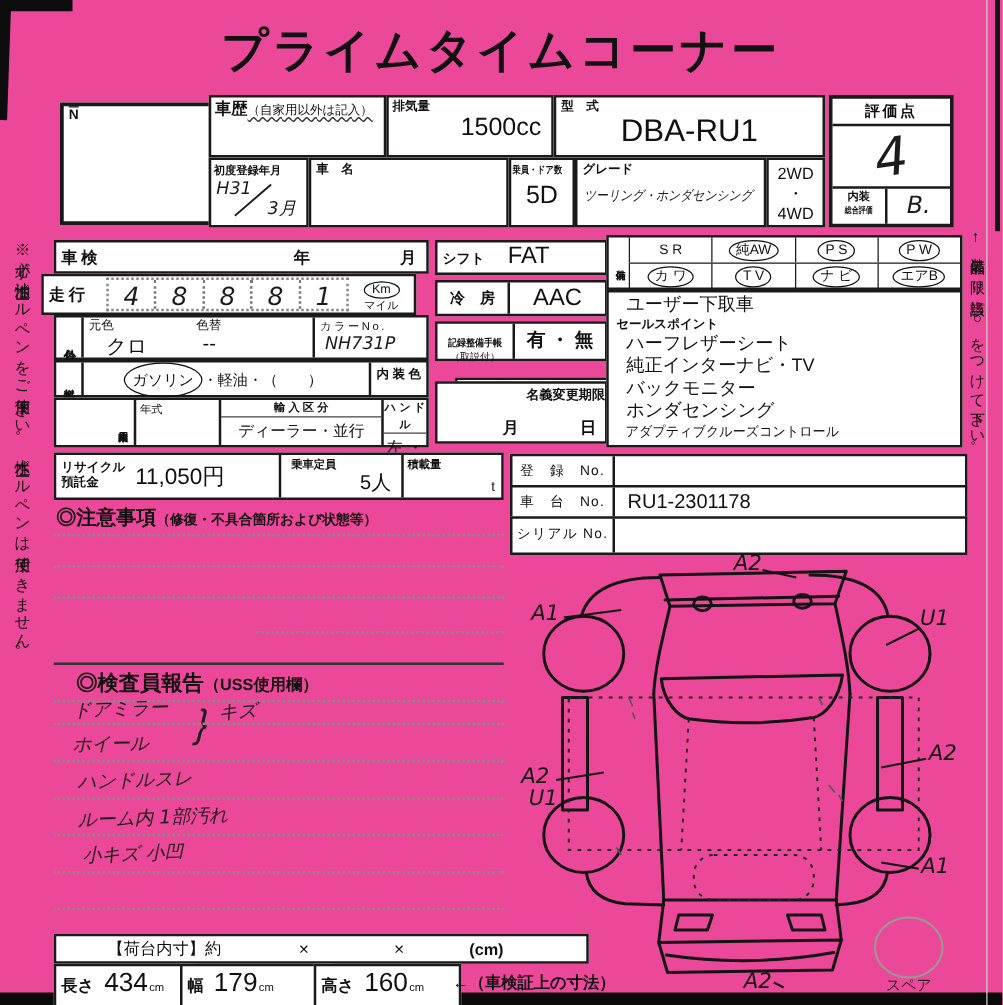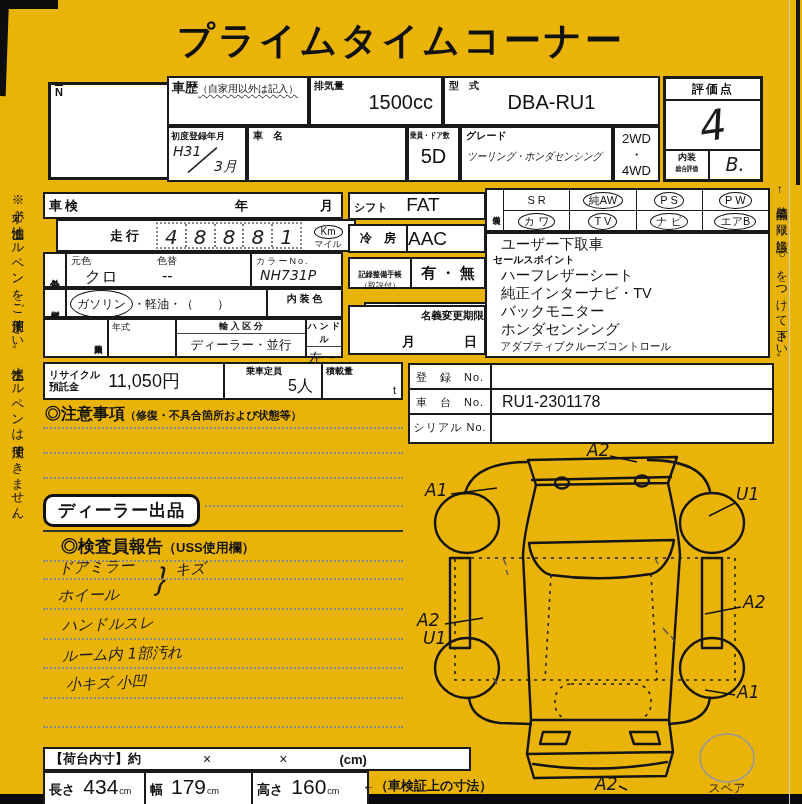--- a/index.html
+++ b/index.html
@@ -1,17 +1,17 @@
 <!DOCTYPE html>
 <html><head>
 <meta charset="utf-8">
 <style>
   html,body{margin:0;padding:0;}
   body{width:802px;height:804px;background:#e9e9e6;font-family:"Liberation Sans",sans-serif;color:#111;}
-  .page{position:relative;width:802px;height:804px;background:#eab308;overflow:hidden;}
+  .page{position:relative;width:802px;height:804px;background:#ec4899;overflow:hidden;}
   .abs{position:absolute;box-sizing:border-box;}
   .bx{position:absolute;box-sizing:border-box;border:2px solid #1a1a1a;background:#fff;}
   .bx3{border-width:3px;}
   .lb{font-size:10px;line-height:11px;}
   .ctr{text-align:center;}
   .hand{font-family:"DejaVu Sans",sans-serif;font-style:italic;color:#1c1c1c;}
   .oval{display:inline-block;border:1.6px solid #111;border-radius:50%;padding:0 6px;}
   .vtext{writing-mode:vertical-rl;text-orientation:mixed;}
   .dotline{position:absolute;border-bottom:2px dotted #8a8a8a;}
   .dg{flex:1;text-align:center;font-size:20px;line-height:26px;}
@@ -52,21 +52,21 @@
     <span style="font-size:13px;font-weight:bold;margin-left:3px;">車歴</span><span class="wavy" style="font-size:10px;">（自家用以外は記入）</span>
   </div>
 
   <div class="bx" style="left:309px;top:76px;width:134px;height:50px;">
     <div class="lb" style="margin:2px 0 0 3px;font-weight:bold;">排気量</div>
     <div style="font-size:20px;text-align:right;padding-right:8px;">1500cc</div>
   </div>
 
   <div class="bx" style="left:443px;top:76px;width:217px;height:50px;">
     <div class="lb" style="margin:2px 0 0 4px;font-weight:bold;">型　式</div>
-    <div class="ctr" style="font-size:20px;">DBA-RU1</div>
+    <div class="ctr" style="font-size:25px;">DBA-RU1</div>
   </div>
 
   <div class="bx" style="left:167px;top:126px;width:80px;height:56px;">
     <div style="font-size:9px;margin:2px 0 0 2px;font-weight:bold;">初度登録年月</div>
     <span class="abs hand" style="left:4px;top:15px;font-size:14px;">H31</span>
     <span class="abs hand" style="left:18px;top:10px;font-size:30px;">／</span>
     <span class="abs hand" style="left:45px;top:30px;font-size:14px;">3月</span>
   </div>
 
   <div class="bx" style="left:247px;top:126px;width:160px;height:56px;">
@@ -100,21 +100,21 @@
       <div class="hand ctr" style="flex:1;font-size:19px;line-height:26px;">B.</div>
     </div>
   </div>
 
   <div class="bx" style="left:43px;top:192px;width:300px;height:27px;font-size:13px;font-weight:bold;line-height:23px;">
     <span style="margin-left:4px;letter-spacing:3px;">車検</span>
     <span class="abs" style="left:190px;">年</span>
     <span class="abs" style="left:275px;">月</span>
   </div>
 
-  <div class="bx" style="left:56px;top:219px;width:300px;height:33px;display:flex;padding-left:48px;">
+  <div class="bx" style="left:33px;top:219px;width:300px;height:33px;display:flex;">
     <div style="width:46px;font-size:13px;font-weight:bold;line-height:29px;padding-left:4px;letter-spacing:3px;">走行</div>
     <div style="flex:1;display:flex;border:2px dotted #888;margin:1px 0;">
       <div class="dg hand">4</div>
       <div class="dg hand">8</div>
       <div class="dg hand">8</div>
       <div class="dg hand">8</div>
       <div class="dg hand">1</div>
     </div>
     <div style="width:52px;text-align:center;">
       <span class="oval" style="font-size:10px;line-height:12px;margin-top:1px;">Km</span>
@@ -131,21 +131,21 @@
       <span style="position:absolute;left:95px;top:13px;font-size:16px;">--</span>
     </div>
     <div style="flex:1;position:relative;">
       <span style="position:absolute;left:4px;top:1px;font-size:9px;letter-spacing:2px;">カラーNo.</span>
       <span class="hand" style="position:absolute;left:8px;top:13px;font-size:14px;">NH731P</span>
     </div>
   </div>
 
   <div class="bx" style="left:43px;top:288px;width:300px;height:30px;display:flex;">
     <div class="ctr" style="width:20px;border-right:2px solid #1a1a1a;font-size:9px;font-weight:bold;"><span class="vtext" style="height:28px;">燃料</span></div>
-    <div style="width:196px;border-right:2px solid #1a1a1a;font-size:12px;line-height:26px;padding-left:3px;white-space:nowrap;">
+    <div style="width:196px;border-right:2px solid #1a1a1a;font-size:12px;line-height:26px;padding-left:19px;white-space:nowrap;margin-left:13px;">
       <span class="oval">ガソリン</span><span>・軽油・（　　）</span>
     </div>
     <div style="flex:1;">
       <div class="ctr" style="font-size:10px;font-weight:bold;margin-top:2px;">内 装 色</div>
     </div>
   </div>
 
   <div class="bx" style="left:43px;top:318px;width:300px;height:40px;display:flex;padding-left:42px;">
     <div class="ctr" style="width:20px;border-right:2px solid #1a1a1a;"><span class="vtext" style="font-size:8px;height:38px;font-weight:bold;">輸入車用</span></div>
     <div style="width:66px;border-right:2px solid #1a1a1a;position:relative;">
@@ -160,21 +160,21 @@
       <div class="ctr" style="font-size:13px;line-height:22px;">左 ・ 右</div>
     </div>
   </div>
 
   <div class="bx" style="left:348px;top:192px;width:138px;height:28px;">
     <span style="font-size:11px;font-weight:bold;margin-left:4px;line-height:24px;">シフト</span>
     <span style="font-size:19px;margin-left:14px;">FAT</span>
   </div>
   <div class="bx" style="left:348px;top:224px;width:138px;height:29px;display:flex;">
     <span class="ctr" style="width:56px;font-size:12px;font-weight:bold;line-height:25px;border-right:2px solid #1a1a1a;">冷　房</span>
-    <span style="flex:1;font-size:19px;text-align:left;line-height:25px;">AAC</span>
+    <span style="flex:1;font-size:19px;text-align:center;line-height:25px;">AAC</span>
   </div>
   <div class="bx" style="left:348px;top:257px;width:138px;height:32px;display:flex;">
     <div style="width:60px;border-right:2px solid #1a1a1a;text-align:center;padding-top:10px;">
       <div style="font-size:8px;line-height:11px;font-weight:bold;white-space:nowrap;transform:scaleX(0.9);">記録整備手帳</div>
       <div style="font-size:8px;line-height:11px;">（取説付）</div>
     </div>
     <div class="ctr" style="flex:1;font-size:15px;font-weight:bold;line-height:28px;">有 ・ 無</div>
   </div>
   <div class="bx ctr" style="left:364px;top:289px;width:138px;height:13px;font-size:7.5px;line-height:9px;font-weight:bold;margin-top:13px;">※車両と一緒に保管下さい</div>
   <div class="bx" style="left:348px;top:305px;width:138px;height:50px;">
@@ -228,37 +228,36 @@
 
   <div class="bx" style="left:43px;top:362px;width:360px;height:38px;display:flex;">
     <div style="width:178px;border-right:2px solid #1a1a1a;display:flex;align-items:center;">
       <div style="padding-left:4px;">
         <div style="font-size:10px;line-height:12px;font-weight:bold;">リサイクル</div>
         <div style="font-size:10px;line-height:12px;font-weight:bold;">預託金</div>
       </div>
       <div style="font-size:18px;margin-left:8px;">11,050円</div>
     </div>
     <div style="width:96px;border-right:2px solid #1a1a1a;position:relative;">
-      <span style="position:absolute;left:21px;top:1px;font-size:9px;font-weight:bold;">乗車定員</span>
+      <span style="position:absolute;left:8px;top:1px;font-size:9px;font-weight:bold;">乗車定員</span>
       <span style="position:absolute;right:8px;top:12px;font-size:16px;">5人</span>
     </div>
     <div style="flex:1;position:relative;">
       <span style="position:absolute;left:3px;top:1px;font-size:9px;font-weight:bold;">積載量</span>
       <span style="position:absolute;right:5px;bottom:2px;font-size:11px;">t</span>
     </div>
   </div>
 
   <div class="abs" style="left:45px;top:404px;white-space:nowrap;">
     <span style="font-size:16px;font-weight:bold;">◎注意事項</span><span style="font-size:11px;font-weight:bold;">（修復・不具合箇所および状態等）</span>
   </div>
   <div class="dotline" style="left:43px;top:427px;width:360px;"></div>
   <div class="dotline" style="left:43px;top:452px;width:360px;"></div>
   <div class="dotline" style="left:43px;top:477px;width:360px;"></div>
 
-  <div class="abs" style="left:43px;top:494px;border:3px solid #111;border-radius:10px;padding:2px 12px;font-size:17px;font-weight:bold;background:#fff;letter-spacing:1px;">ディーラー出品</div>
   <div class="dotline" style="left:205px;top:505px;width:198px;"></div>
   <div class="abs" style="left:43px;top:530px;width:360px;border-bottom:2px solid #333;"></div>
 
   <div class="abs" style="left:61px;top:535px;white-space:nowrap;">
     <span style="font-size:17px;font-weight:bold;">◎検査員報告</span><span style="font-size:13px;font-weight:bold;">（USS使用欄）</span>
   </div>
   <div class="dotline" style="left:43px;top:560px;width:360px;"></div>
 
   <div class="abs hand" style="left:58px;top:558px;font-size:15px;transform:rotate(-2deg);">ドアミラー</div>
   <div class="abs hand" style="left:150px;top:556px;font-size:34px;font-weight:normal;">｝</div>
@@ -342,21 +341,21 @@
       <text x="338" y="168">A2</text>
       <text x="332" y="258">A1</text>
       <text x="190" y="350">A2</text>
     </g>
 
     <ellipse cx="322" cy="318" rx="27" ry="24" fill="none" stroke="#9a9a94" stroke-width="1.6"></ellipse>
     <text x="322" y="352" text-anchor="middle" font-size="12" fill="#222">スペア</text>
   </svg>
 
   <div class="bx" style="left:43px;top:747px;width:428px;height:24px;display:flex;align-items:center;">
-    <span style="font-size:13px;font-weight:bold;padding-left:5px;">【荷台内寸】約</span>
+    <span style="font-size:13px;font-weight:normal;padding-left:5px;margin-left:36px;">【荷台内寸】約</span>
     <span style="font-size:14px;margin-left:62px;">×</span>
     <span style="font-size:14px;margin-left:68px;">×</span>
     <span style="font-size:13px;font-weight:bold;margin-left:52px;">(cm)</span>
   </div>
 
   <div class="abs" style="left:43px;top:771px;width:360px;height:29px;">
     <div class="dimcell" style="left:0;width:103px;">
       <span class="dimlab">長さ</span>
       <span class="dimval">434</span>
       <span class="dimunit">cm</span>

